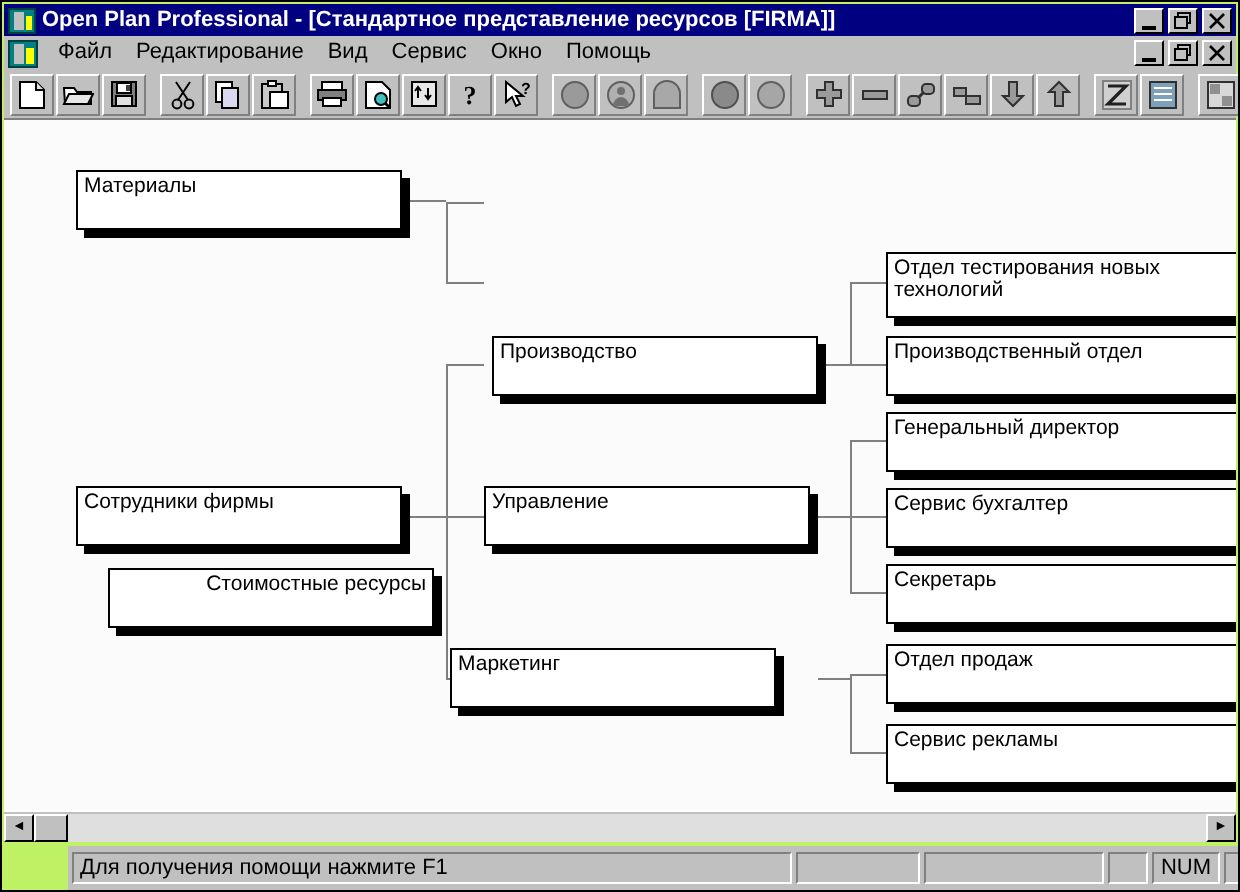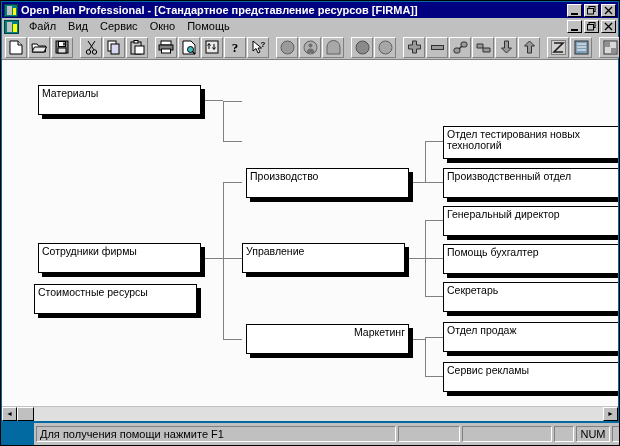--- a/index.html
+++ b/index.html
@@ -7,21 +7,21 @@
     margin: 0; padding: 0;
     width: 620px; height: 446px;
     overflow: hidden;
     font-family: "Liberation Sans", sans-serif;
     font-size: 11px;
     background: #c0c0c0;
   }
   #app {
     position: relative;
     width: 620px; height: 446px;
-    background: #0369a1;
+    background: #bef264;
     border: 1px solid #000;
     overflow: hidden;
   }
 
   
   .titlebar {
     position: absolute; left: 1px; top: 1px;
     width: 616px; height: 16px;
     background: #000080;
     display: flex; align-items: center;
@@ -225,20 +225,21 @@
               <path d="M1,1 L8,8 M8,1 L1,8" stroke="#000" stroke-width="1.3"></path>
             </svg>
         </span>
       </div>
     </div>
   </div>
 
   <div class="menubar">
     <div class="menu-doc-icon"></div>
     <div class="menu-item">Файл</div>
+    <div class="menu-item">Редактирование</div>
     <div class="menu-item">Вид</div>
     <div class="menu-item">Сервис</div>
     <div class="menu-item">Окно</div>
     <div class="menu-item">Помощь</div>
 
     <div class="menu-winbtns">
       <div class="winbtn min">
         <span class="g">
             <span class="bar"></span>
           </span>
@@ -461,24 +462,24 @@
         <div class="line v" style="left: 423px; top: 277px; height: 40px;"></div>
         <div class="line h" style="left: 423px; top: 277px; width: 19px;"></div>
         <div class="line h" style="left: 423px; top: 316px; width: 19px;"></div>
         <div class="node" style="left: 36px; top: 25px; width: 163px; height: 30px;"><span>Материалы</span></div>
         <div class="node" style="left: 441px; top: 66px; width: 180px; height: 33px;"><span>Отдел тестирования новых технологий</span></div>
         <div class="node" style="left: 244px; top: 108px; width: 163px; height: 30px;"><span>Производство</span></div>
         <div class="node" style="left: 441px; top: 108px; width: 180px; height: 30px;"><span>Производственный отдел</span></div>
         <div class="node" style="left: 441px; top: 146px; width: 180px; height: 30px;"><span>Генеральный директор</span></div>
         <div class="node" style="left: 240px; top: 183px; width: 163px; height: 30px;"><span>Управление</span></div>
         <div class="node" style="left: 36px; top: 183px; width: 163px; height: 30px;"><span>Сотрудники фирмы</span></div>
-        <div class="node" style="left: 441px; top: 184px; width: 180px; height: 30px;"><span>Помощь бухгалтер</span></div>
-        <div class="node" style="left: 32px; top: 224px; width: 163px; height: 30px;"><span>Стоимостные ресурсы</span></div>
+        <div class="node" style="left: 441px; top: 184px; width: 180px; height: 30px;"><span>Сервис бухгалтер</span></div>
+        <div class="node" style="left: 52px; top: 224px; width: 163px; height: 30px; text-align: right;"><span>Стоимостные ресурсы</span></div>
         <div class="node" style="left: 441px; top: 222px; width: 180px; height: 30px;"><span>Секретарь</span></div>
-        <div class="node" style="left: 244px; top: 264px; width: 163px; height: 30px; text-align: right;"><span>Маркетинг</span></div>
+        <div class="node" style="left: 223px; top: 264px; width: 163px; height: 30px;"><span>Маркетинг</span></div>
         <div class="node" style="left: 441px; top: 262px; width: 180px; height: 30px;"><span>Отдел продаж</span></div>
         <div class="node" style="left: 441px; top: 302px; width: 180px; height: 30px;"><span>Сервис рекламы</span></div>
       </div>
   </div>
 
   <div class="hscroll">
     <div class="sb-arrow">◄</div>
     <div class="sb-track">
       <div class="sb-thumb"></div>
     </div>

